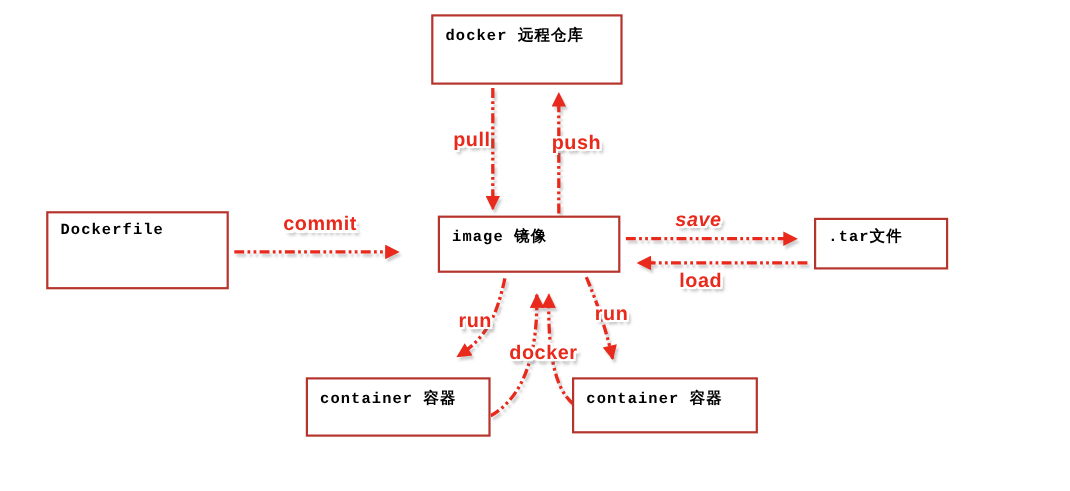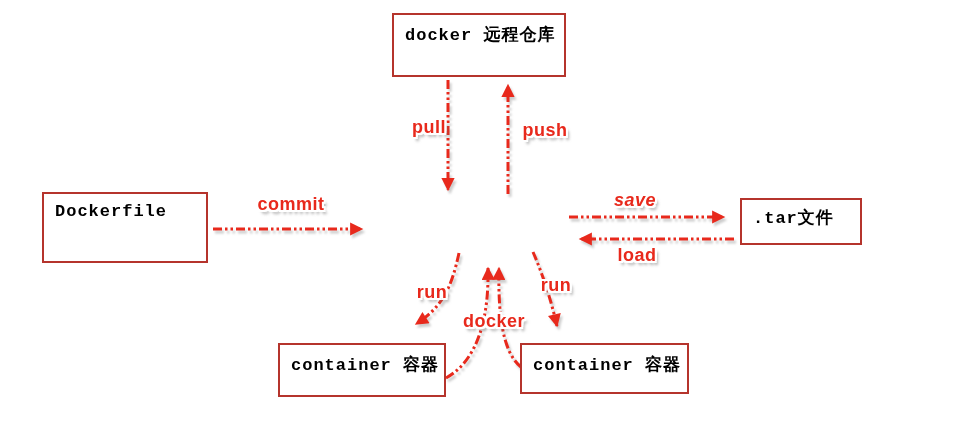--- a/index.html
+++ b/index.html
@@ -17,21 +17,21 @@
   }
   
   .node {
     position: absolute;
     box-sizing: border-box;
     background: #ffffff;
     border: 2px solid #b5342c;
     color: #000000;
     font-family: "Liberation Mono", "DejaVu Sans Mono", monospace;
     font-weight: bold;
-    font-size: 17px;
+    font-size: 14px;
     padding: 8px 4px 0 11px;
     letter-spacing: 1px;
     white-space: nowrap;
   }
   .node-registry        { left: 392px; top: 13px;  width: 174px; height: 64px; }
   .node-dockerfile      { left: 42px;  top: 192px; width: 166px; height: 71px; }
   .node-image           { left: 398px; top: 196px; width: 166px; height: 52px; }
   .node-tar             { left: 740px; top: 198px; width: 122px; height: 47px; padding-top: 6px; }
   .node-container-left  { left: 278px; top: 343px; width: 168px; height: 54px; }
   .node-container-right { left: 520px; top: 343px; width: 169px; height: 51px; }
@@ -61,21 +61,21 @@
     color: #e8291c;
     white-space: nowrap;
     text-shadow:
       -2px -2px 0 #ffffff, 0 -2px 0 #ffffff, 2px -2px 0 #ffffff,
       -2px  0   0 #ffffff, 2px  0   0 #ffffff,
       -2px  2px 0 #ffffff, 0  2px 0 #ffffff, 2px 2px 0 #ffffff,
       -1px -1px 0 #ffffff, 1px 1px 0 #ffffff,
       3px 4px 3px rgba(110,110,110,0.60);
   }
   .elabel-pull      { left: 429px; top: 127px; }
-  .elabel-push      { left: 545px; top: 130px; text-align: right; }
+  .elabel-push      { left: 524px; top: 130px; text-align: right; }
   .elabel-build     { left: 291px; top: 204px; }
   .elabel-save      { left: 635px; top: 200px; font-style: italic; }
   .elabel-load      { left: 637px; top: 255px; }
   .elabel-run-left  { left: 432px; top: 292px; }
   .elabel-run-right { left: 556px; top: 285px; }
   .elabel-commit    { left: 494px; top: 321px; }
 </style>
 </head>
 <body>
 
@@ -93,20 +93,21 @@
     <path class="edge" d="M569,217 L724,217" marker-end="url(#ah)"></path>
     <path class="edge" d="M734,239 L580,239" marker-end="url(#ah)"></path>
     <path class="edge" d="M459,253 C452,285 444,306 416,324" marker-end="url(#ah)"></path>
     <path class="edge" d="M533,252 C543,275 551,300 557,326" marker-end="url(#ah)"></path>
     <path class="edge" d="M446,378 C478,360 489,318 488,268" marker-end="url(#ah)"></path>
     <path class="edge" d="M521,367 C502,352 498,312 499,268" marker-end="url(#ah)"></path>
   </svg>
 
   <div class="node node-registry">docker 远程仓库</div>
   <div class="node node-dockerfile">Dockerfile</div>
+  <div class="node node-image">image 镜像</div>
   <div class="node node-tar">.tar文件</div>
   <div class="node node-container-left">container 容器</div>
   <div class="node node-container-right">container 容器</div>
 
   <div class="elabel elabel-pull">pull</div>
   <div class="elabel elabel-push">push</div>
   <div class="elabel elabel-build">commit</div>
   <div class="elabel elabel-save">save</div>
   <div class="elabel elabel-load">load</div>
   <div class="elabel elabel-run-left">run</div>

